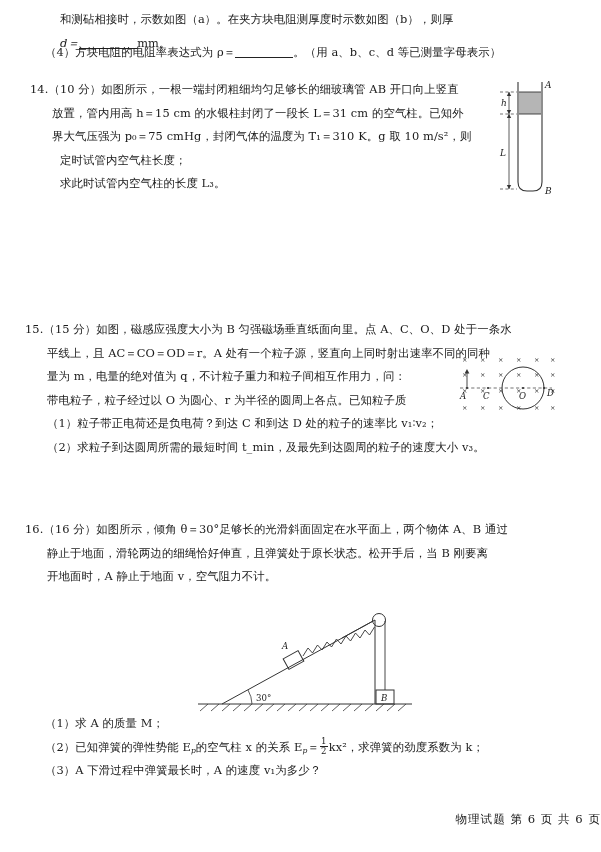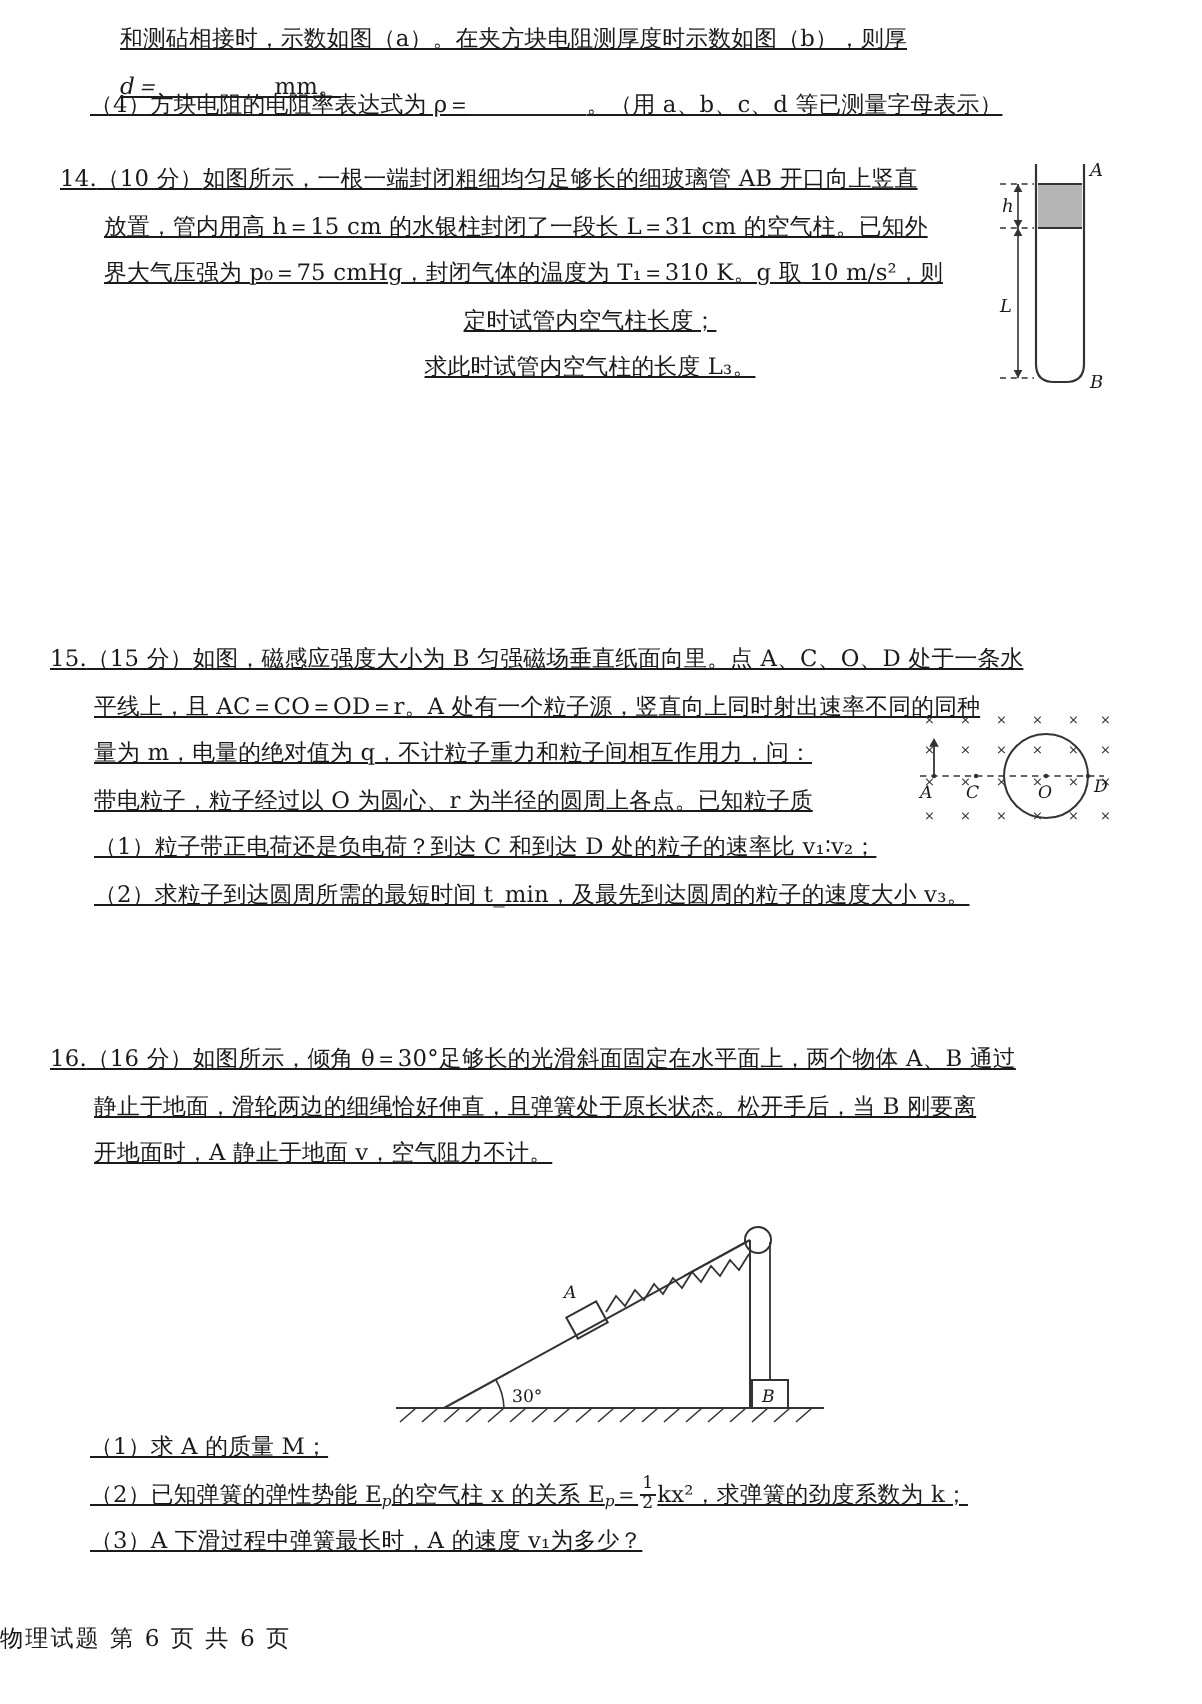--- a/index.html
+++ b/index.html
@@ -23,25 +23,24 @@
   }
   .block {
     position: absolute;
     font-size: 11.4px;
     line-height: 23.5px;
     letter-spacing: 0.1px;
   }
   .ln {
     white-space: nowrap;
     height: 23.5px;
-    text-decoration: underline;
   }
   .ind1 { padding-left: 0; }
   .ind2 { padding-left: 22px; }
-  .ind3 { padding-left: 30px; text-align: center; }
+  .ind3 { padding-left: 30px; }
   .mi {
     font-family: "DejaVu Serif", "Liberation Serif", serif;
     font-style: italic;
     font-size: 11.6px;
   }
   .mn {
     font-family: "DejaVu Serif", "Liberation Serif", serif;
     font-style: normal;
     font-size: 11.6px;
   }
@@ -64,21 +63,21 @@
     font-size: 8.6px;
     line-height: 1.02;
     margin: 0 1px;
   }
   .frac .num { display: block; border-bottom: 1px solid #222; padding: 0 1px; }
   .frac .den { display: block; padding: 0 1px; }
   .footer {
     position: absolute;
     left: 0;
     width: 601px;
-    text-align: left;
+    text-align: right;
     font-size: 11.6px;
     letter-spacing: 1px;
   }
   svg { display: block; }
   .fig { position: absolute; }
 </style>
 </head>
 <body>
 
 <div class="page">

